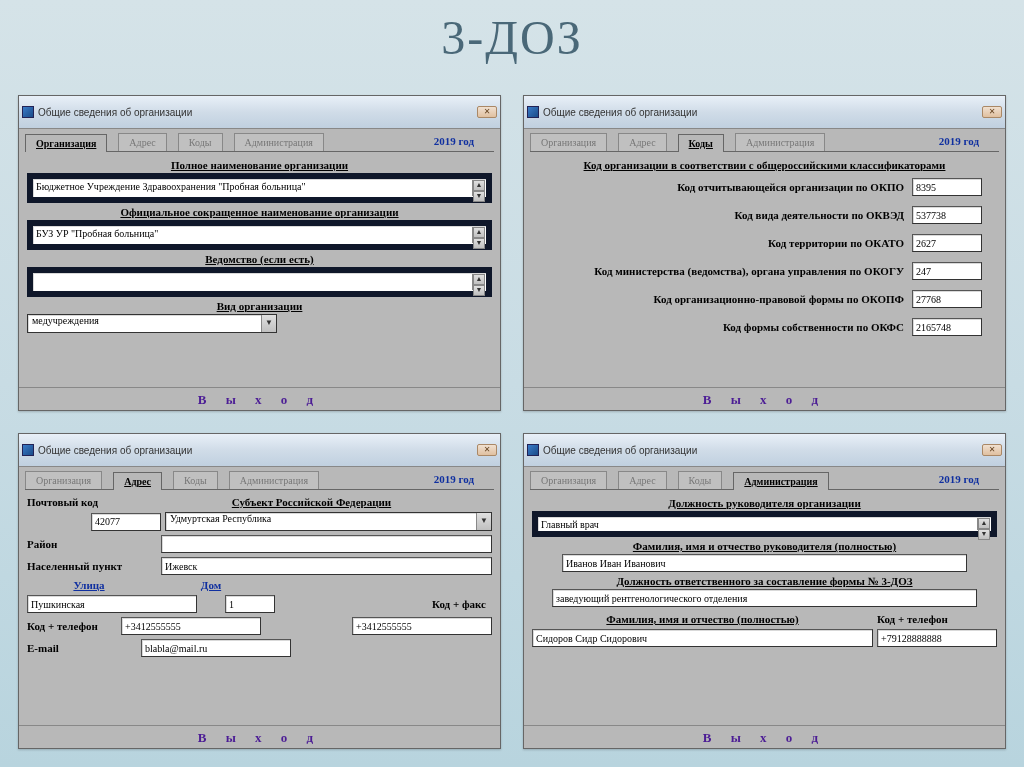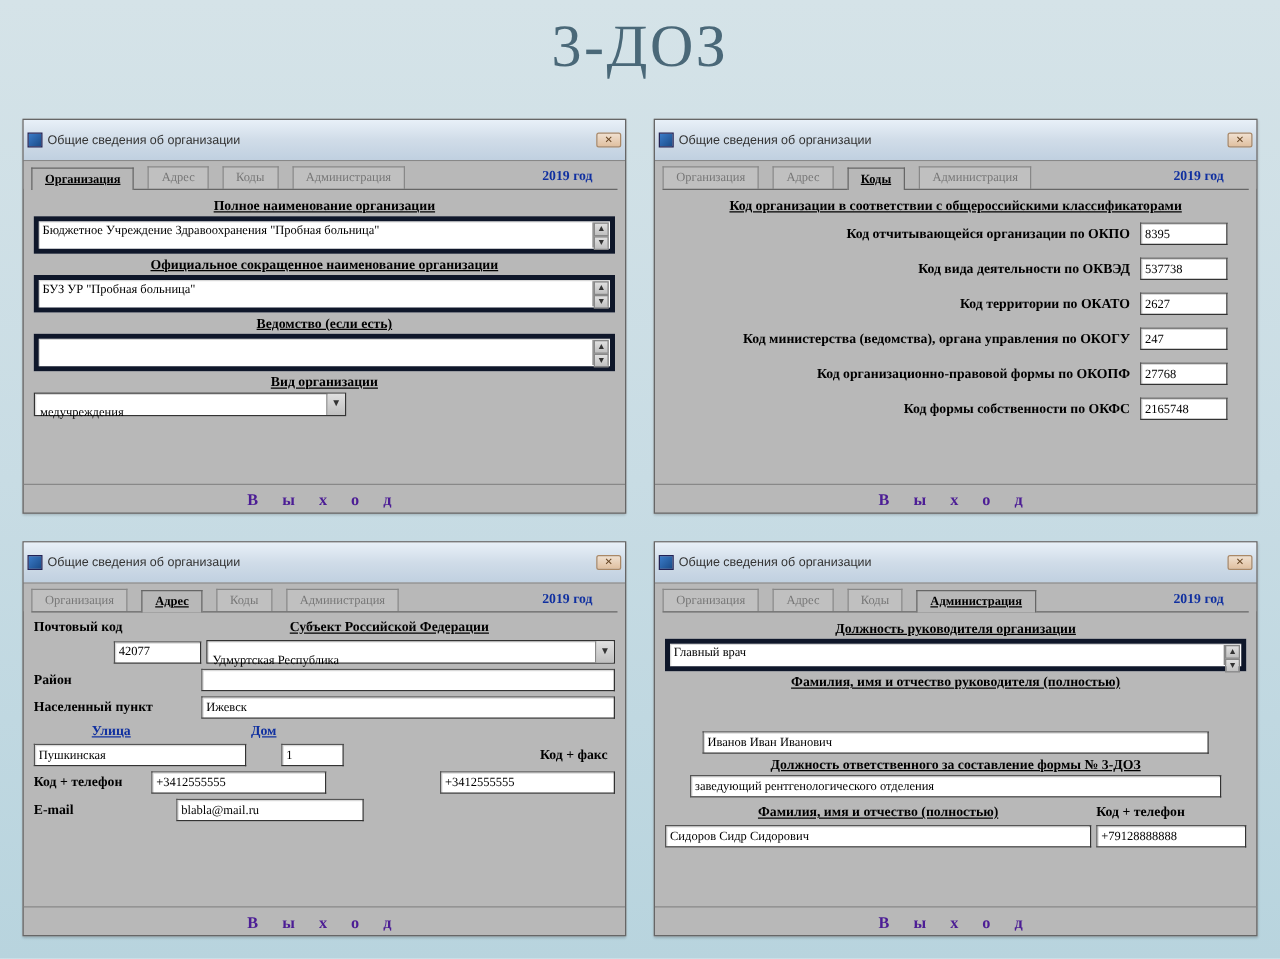--- a/index.html
+++ b/index.html
@@ -134,21 +134,21 @@
     border-left-color:#555;
     height: 18px;
     font-size: 10px;
     padding: 1px 3px;
     font-family: 'Times New Roman', serif;
     color: #000;
     box-shadow: inset 1px 1px 0 rgba(0,0,0,0.15);
   }
   .textarea-like {
     background: #fff;
-    border: 4px solid #0f172a;
+    border: 6px solid #0f172a;
     font-size: 10px;
     padding: 2px 3px;
     font-family: 'Times New Roman', serif;
     position: relative;
     resize: none;
     box-shadow: inset 1px 1px 0 rgba(0,0,0,0.15);
   }
   .scroll-handle {
     position: absolute;
     right: 1px;
@@ -172,21 +172,21 @@
   }
   .combo-like {
     display:flex;
     background:#fff;
     border:1px solid #333;
     height:19px;
     box-shadow: inset 1px 1px 0 rgba(0,0,0,0.15);
   }
   .combo-like .ctext{
     flex:1;
-    padding:10px 4px;
+    padding:0 4px;
     font-size:10px;
     font-family:'Times New Roman',serif;
   }
   .combo-like .cbtn{
     width:15px;
     background:linear-gradient(#e0e0e0,#c0c0c0);
     border-left:1px solid #888;
     text-align:center;
     font-size:8px;
     line-height:16px;
@@ -412,21 +412,21 @@
       <div class="section-title">Должность руководителя организации</div>
       <div class="textarea-like" style="height:26px">
         <span>Главный врач</span>
         <div class="scroll-handle">
             <div class="arrow">▲</div>
             <div class="arrow">▼</div>
           </div>
       </div>
       <div class="section-title">Фамилия, имя и отчество руководителя (полностью)</div>
       <div style="padding:0 30px">
-        <input class="inp" style="width: 100%; margin-top: 31px;" value="Иванов Иван Иванович">
+        <input class="inp" style="width: 100%;" value="Иванов Иван Иванович">
       </div>
       <div class="section-title">Должность ответственного за составление формы № 3-ДОЗ</div>
       <div style="padding:0 20px">
         <input class="inp" style="width: 100%;" value="заведующий рентгенологического отделения">
       </div>
       <div class="row" style="margin-top:6px">
         <div style="flex:1;text-align:center"><span class="section-title" style="display:inline">Фамилия, имя и отчество (полностью)</span></div>
         <div style="width:120px" class="field-label">Код + телефон</div>
       </div>
       <div class="row">

